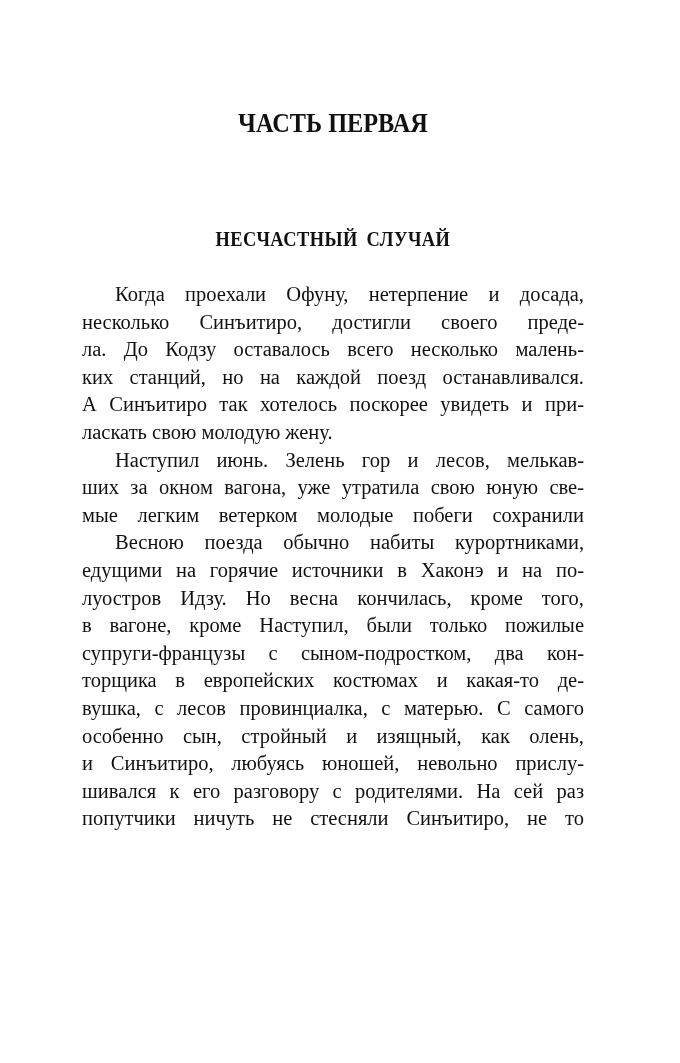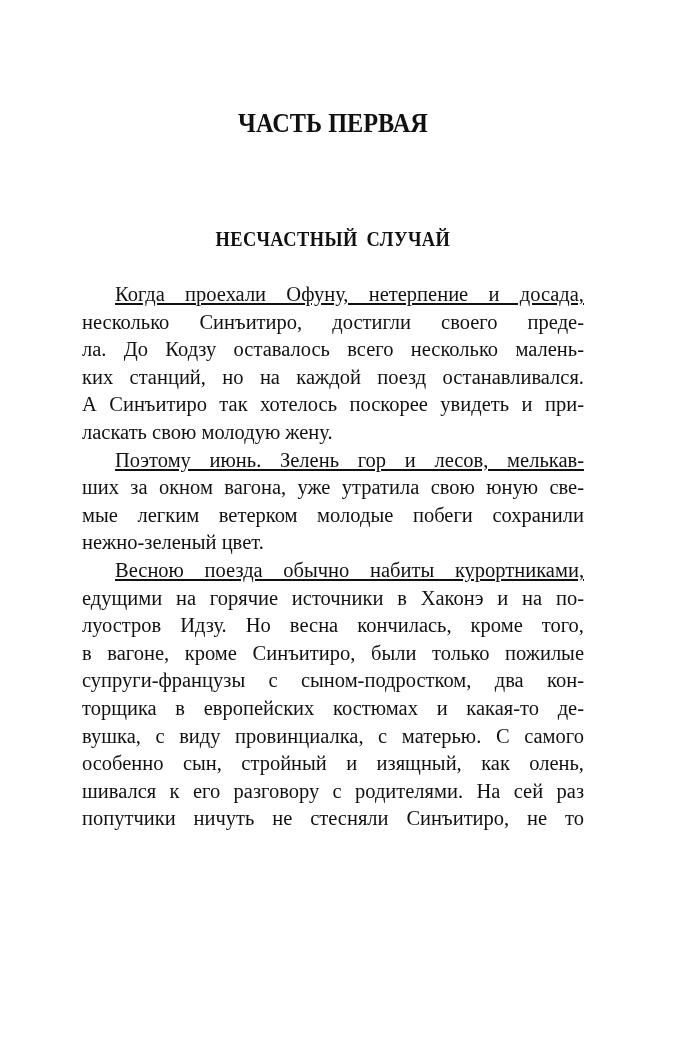--- a/index.html
+++ b/index.html
@@ -63,21 +63,20 @@
     }
     .line {
       display: block;
       text-align: justify;
       text-align-last: justify;
       white-space: nowrap;
       height: 27.6px;
     }
     .line.indent {
       padding-left: 33px;
-      text-decoration: underline;
     }
     .line.last {
       text-align-last: left;
     }
   </style>
 </head>
 <body>
 
 <div class="page">
   <h1 class="part-title">ЧАСТЬ ПЕРВАЯ</h1>
@@ -86,31 +85,31 @@
   <div class="body-text">
     <p class="para">
       <span class="line indent">Когда проехали Офуну, нетерпение и досада,</span>
       <span class="line">несколько Синъитиро, достигли своего преде-</span>
       <span class="line">ла. До Кодзу оставалось всего несколько малень-</span>
       <span class="line">ких станций, но на каждой поезд останавливался.</span>
       <span class="line">А Синъитиро так хотелось поскорее увидеть и при-</span>
       <span class="line last">ласкать свою молодую жену.</span>
     </p>
     <p class="para">
-      <span class="line indent">Поэтому июнь. Зелень гор и лесов, мелькав-</span>
+      <span class="line indent">Наступил июнь. Зелень гор и лесов, мелькав-</span>
       <span class="line">ших за окном вагона, уже утратила свою юную све-</span>
       <span class="line">мые легким ветерком молодые побеги сохранили</span>
-      <span class="line last">нежно-зеленый цвет.</span>
     </p>
     <p class="para">
       <span class="line indent">Весною поезда обычно набиты курортниками,</span>
       <span class="line">едущими на горячие источники в Хаконэ и на по-</span>
       <span class="line">луостров Идзу. Но весна кончилась, кроме того,</span>
-      <span class="line">в вагоне, кроме Синъитиро, были только пожилые</span>
+      <span class="line">в вагоне, кроме Наступил, были только пожилые</span>
       <span class="line">супруги-французы с сыном-подростком, два кон-</span>
       <span class="line">торщика в европейских костюмах и какая-то де-</span>
-      <span class="line">вушка, с виду провинциалка, с матерью. С самого</span>
+      <span class="line">вушка, с лесов провинциалка, с матерью. С самого</span>
       <span class="line">особенно сын, стройный и изящный, как олень,</span>
+      <span class="line">и Синъитиро, любуясь юношей, невольно прислу-</span>
       <span class="line">шивался к его разговору с родителями. На сей раз</span>
       <span class="line">попутчики ничуть не стесняли Синъитиро, не то</span>
     </p>
   </div>
 </div>
 
 </body></html>

